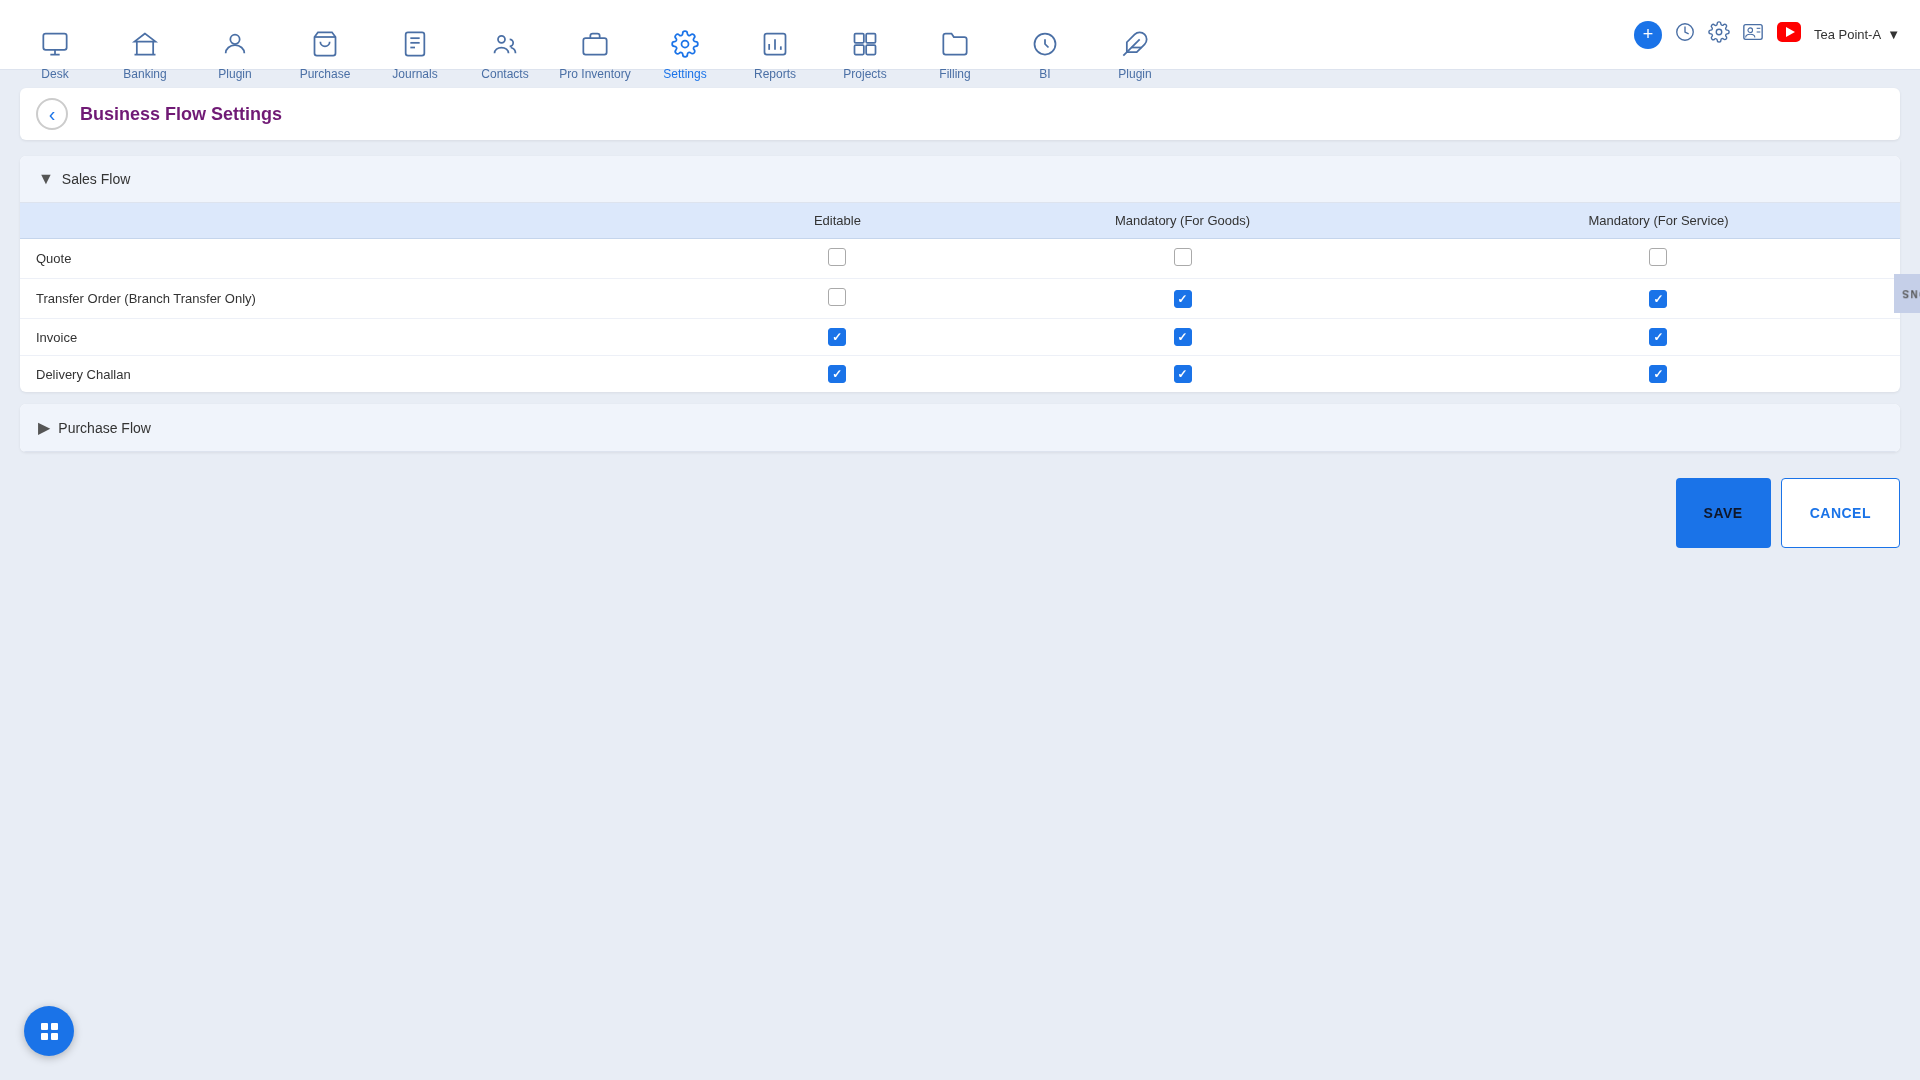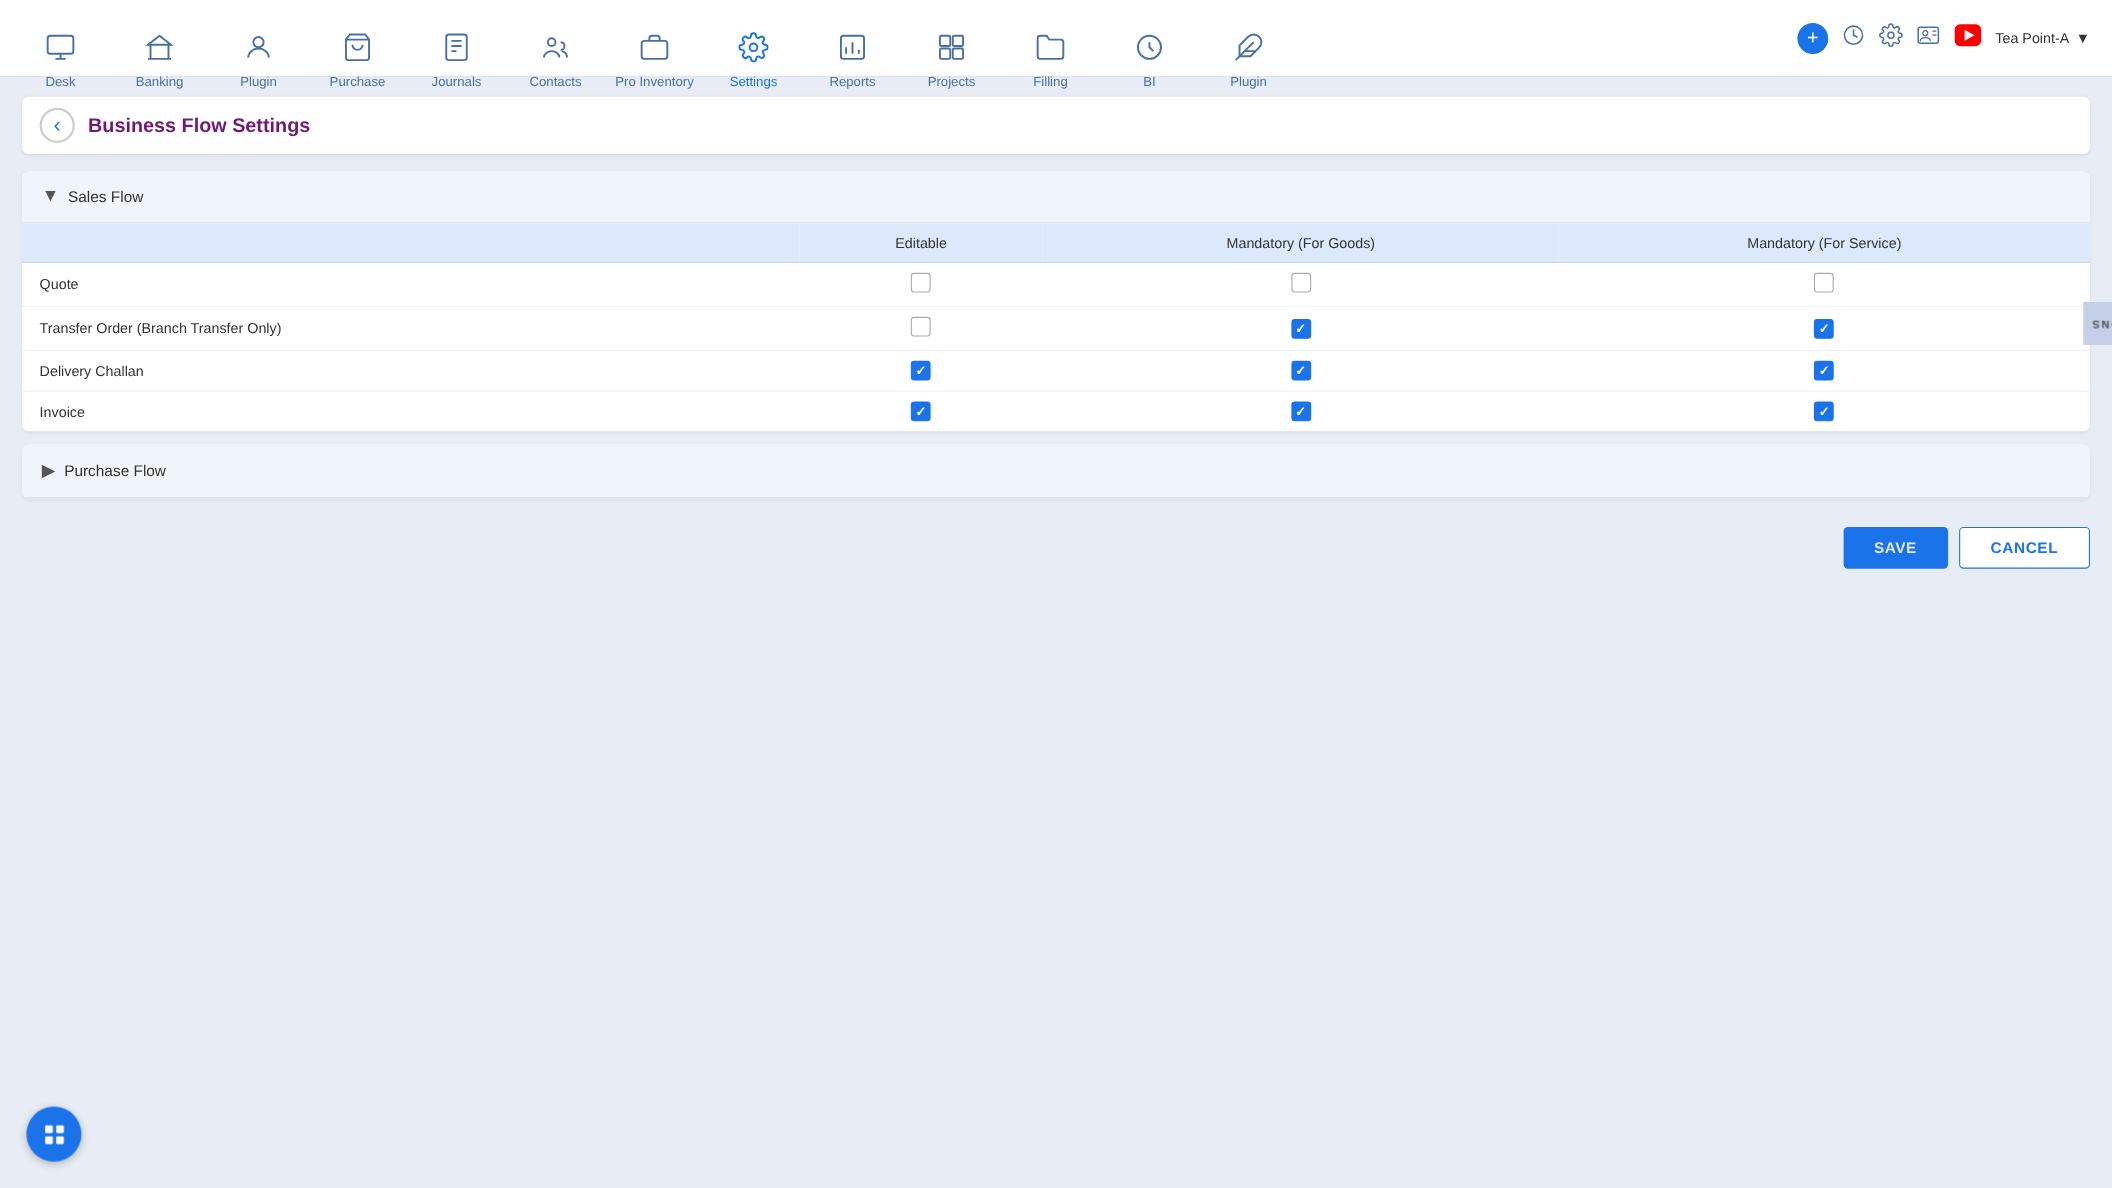--- a/index.html
+++ b/index.html
@@ -180,35 +180,35 @@
 
     
     .btn-row {
       display: flex;
       justify-content: flex-end;
       gap: 10px;
       padding: 14px 0 4px 0;
     }
     .btn-save {
       background: #1a73e8;
-      color: #e5e5e5;
+      color: #0f172a;
       border: none;
       border-radius: 4px;
       padding: 10px 28px;
       font-size: 14px;
       font-weight: 600;
       cursor: pointer;
       letter-spacing: 0.5px;
     }
     .btn-cancel {
       background: #fff;
       color: #1a73e8;
       border: 1.5px solid #1a73e8;
       border-radius: 4px;
-      padding: 10px 28px;
+      padding: 26px 28px;
       font-size: 14px;
       font-weight: 600;
       cursor: pointer;
       letter-spacing: 0.5px;
     }
 
     
     .options-tab {
       position: fixed;
       right: 0;
@@ -453,27 +453,27 @@
               <td><div class="cb"></div></td>
               <td><div class="cb"></div></td>
             </tr>
             <tr>
               <td>Transfer Order (Branch Transfer Only)</td>
               <td><div class="cb"></div></td>
               <td><div class="cb checked"></div></td>
               <td><div class="cb checked"></div></td>
             </tr>
             <tr>
-              <td>Delivery Challan</td>
+              <td>Invoice</td>
               <td><div class="cb checked"></div></td>
               <td><div class="cb checked"></div></td>
               <td><div class="cb checked"></div></td>
             </tr>
             <tr>
-              <td>Invoice</td>
+              <td>Delivery Challan</td>
               <td><div class="cb checked"></div></td>
               <td><div class="cb checked"></div></td>
               <td><div class="cb checked"></div></td>
             </tr>
           </tbody>
       </table>
     </div>
   </div>
 
   <div class="section">

